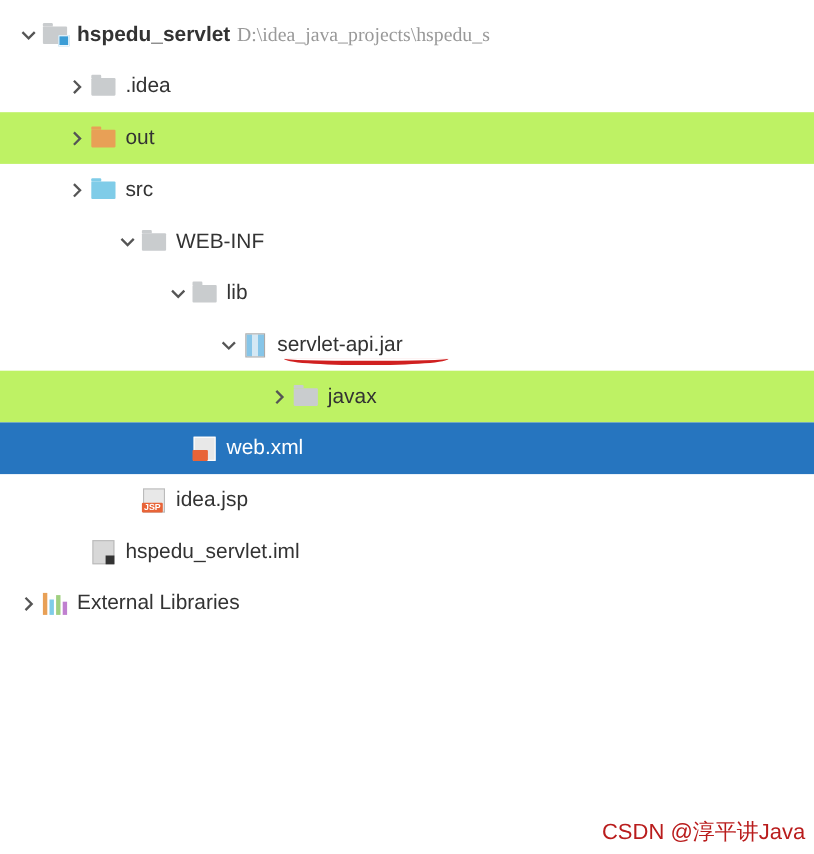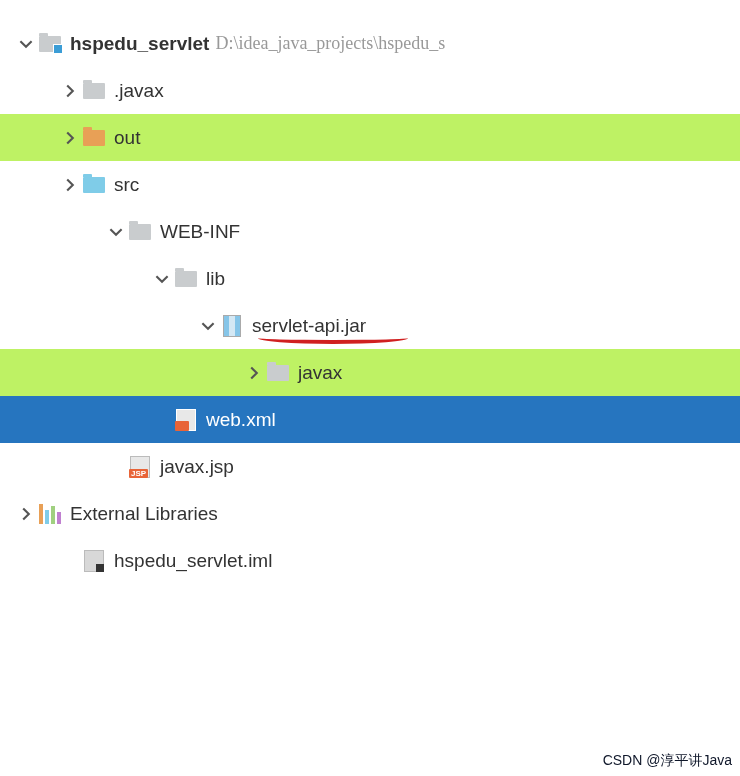--- a/index.html
+++ b/index.html
@@ -6,21 +6,21 @@
     body {
       font-family: "Segoe UI", Arial, sans-serif;
       font-size: 18px;
       color: #333;
       background: #fff;
       width: 740px;
       height: 776px;
       overflow: hidden;
       position: relative;
     }
-    .tree { padding-top: 20px; }
+    .tree { padding-top: 8px; }
     .row {
       display: flex;
       align-items: center;
       height: 47px;
       white-space: nowrap;
       position: relative;
     }
     .row.highlight-yellow { background: #bef264; }
     .row.selected { background: #2675bf; color: #fff; }
     .indent { display: inline-block; flex-shrink: 0; }
@@ -77,22 +77,22 @@
       position: absolute;
       width: 150px;
       height: 6px;
       border-bottom: 4px solid #d02020;
       border-radius: 0 0 50% 50% / 0 0 100% 100%;
     }
     .watermark {
       position: absolute;
       bottom: 6px;
       right: 8px;
-      font-size: 14px;
-      color: #0f172a;
+      font-size: 20px;
+      color: #b91c1c;
     }
   </style>
 </head>
 <body>
 
 <div class="tree">
 
   <div class="row">
     <span class="indent" style="width:14px"></span>
     <span class="arrow">
@@ -110,21 +110,21 @@
   <div class="row">
     <span class="indent" style="width:58px"></span>
     <span class="arrow">
         <svg width="14" height="14" viewBox="0 0 10 10">
           <path d="M3 1 L7 5 L3 9" stroke="#555" stroke-width="1.5" fill="none"></path>
         </svg>
       </span>
     <span class="icon">
         <span class="folder-gray"></span>
       </span>
-    <span class="label">.javax</span>
+    <span class="label">.idea</span>
   </div>
 
   <div class="row highlight-yellow">
     <span class="indent" style="width:58px"></span>
     <span class="arrow">
         <svg width="14" height="14" viewBox="0 0 10 10">
           <path d="M3 1 L7 5 L3 9" stroke="#555" stroke-width="1.5" fill="none"></path>
         </svg>
       </span>
     <span class="icon">
@@ -209,46 +209,46 @@
       </span>
     <span class="label">web.xml</span>
   </div>
 
   <div class="row">
     <span class="indent" style="width:104px"></span>
     <span class="arrow-spacer"></span>
     <span class="icon">
         <span class="jsp-icon"></span>
       </span>
-    <span class="label">javax.jsp</span>
+    <span class="label">idea.jsp</span>
+  </div>
+
+  <div class="row">
+    <span class="indent" style="width:58px"></span>
+    <span class="arrow-spacer"></span>
+    <span class="icon">
+        <span class="iml-icon"></span>
+      </span>
+    <span class="label">hspedu_servlet.iml</span>
   </div>
 
   <div class="row">
     <span class="indent" style="width:14px"></span>
     <span class="arrow">
         <svg width="14" height="14" viewBox="0 0 10 10">
           <path d="M3 1 L7 5 L3 9" stroke="#555" stroke-width="1.5" fill="none"></path>
         </svg>
       </span>
     <span class="icon">
         <span class="libs-icon">
           <span></span>
           <span></span>
           <span></span>
           <span></span>
         </span>
       </span>
     <span class="label">External Libraries</span>
   </div>
 
-  <div class="row">
-    <span class="indent" style="width:58px"></span>
-    <span class="arrow-spacer"></span>
-    <span class="icon">
-        <span class="iml-icon"></span>
-      </span>
-    <span class="label">hspedu_servlet.iml</span>
-  </div>
-
 
 </div>
 
 <div class="watermark">CSDN @淳平讲Java</div>
 
 </body></html>

